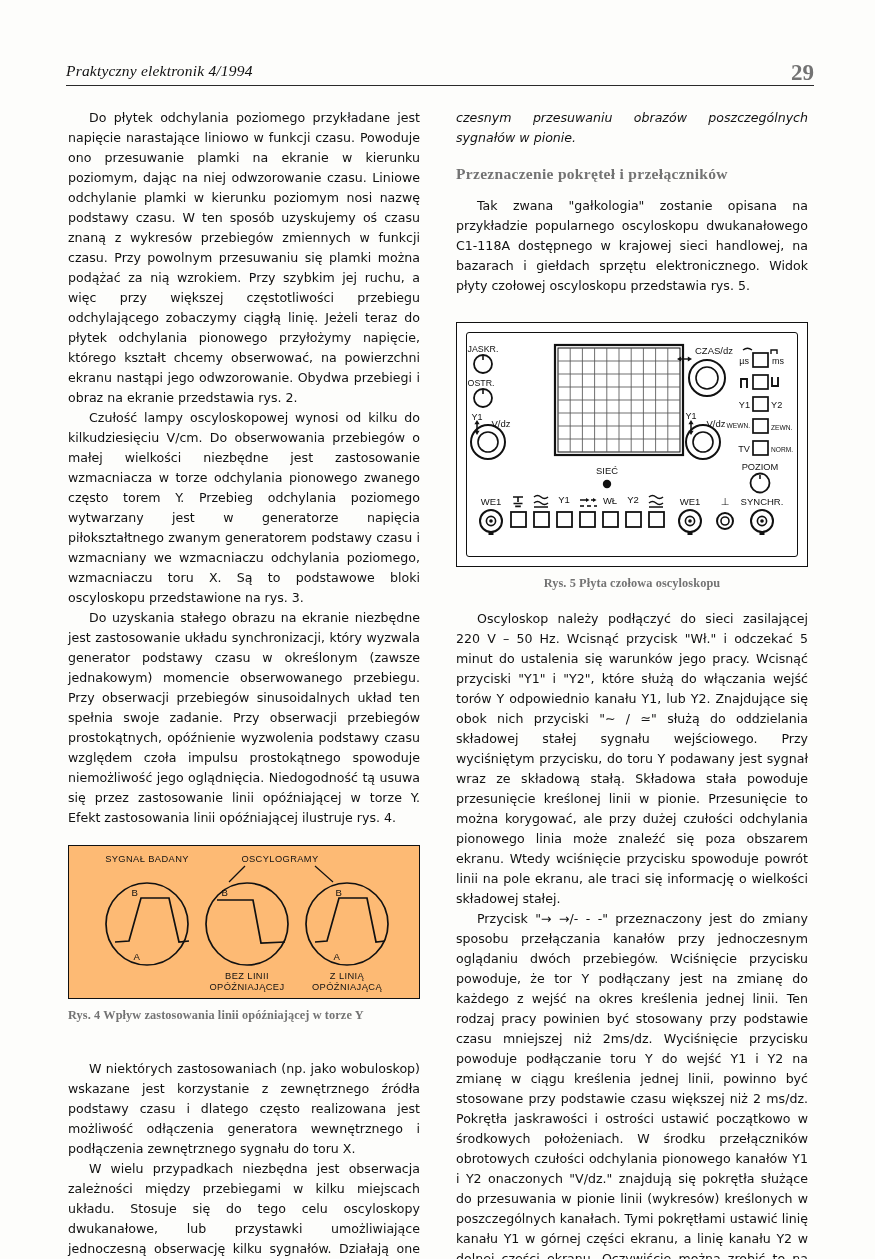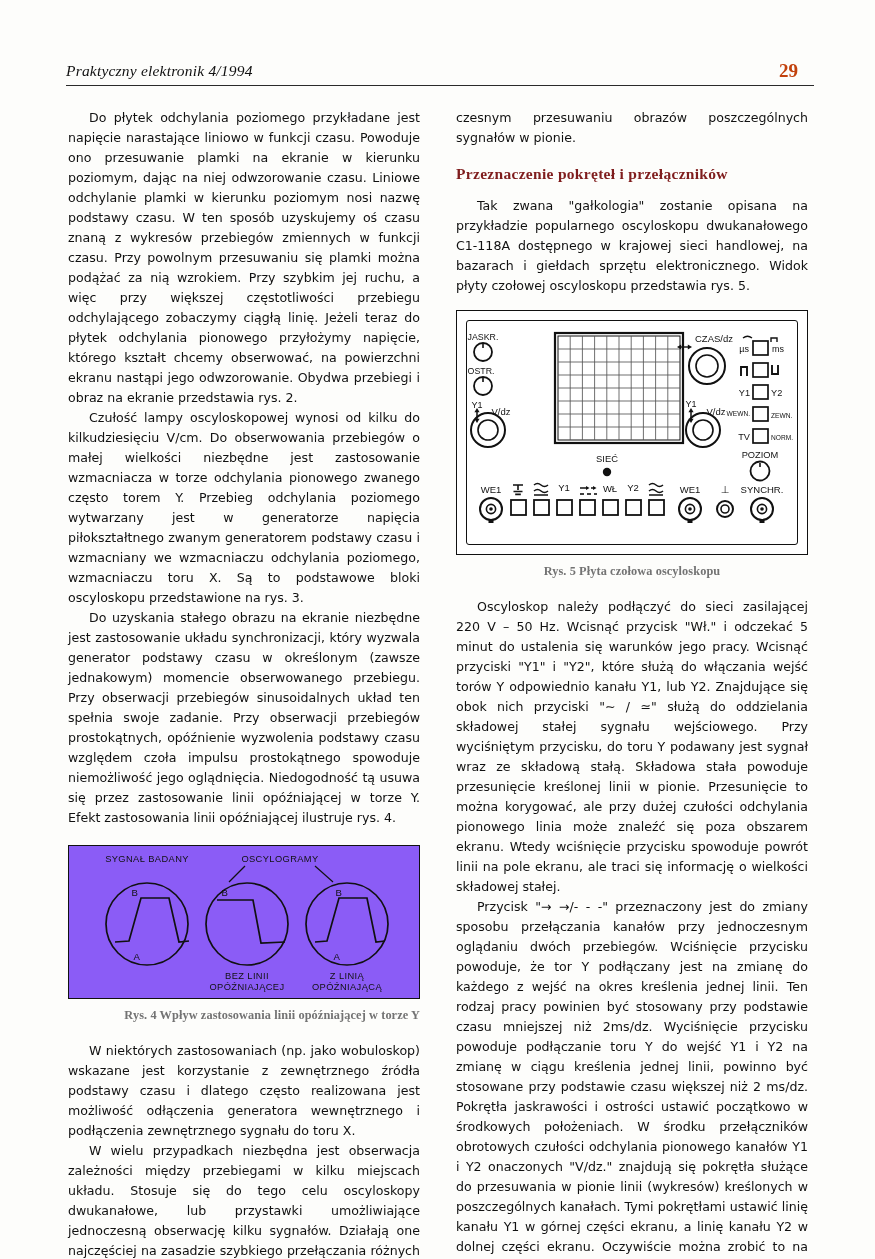--- a/index.html
+++ b/index.html
@@ -37,26 +37,26 @@
     top: 0;
     font-family: "Liberation Serif", serif;
     font-style: italic;
     font-size: 15.5px;
     letter-spacing: 0.2px;
     color: #111;
     white-space: nowrap;
   }
   .runhead-page {
     position: absolute;
-    right: 16px;
+    right: 0;
     top: -2px;
     font-family: "Liberation Serif", serif;
-    font-size: 19px;
+    font-size: 23px;
     font-weight: 700;
-    color: #c2410c;
+    color: #737373;
   }
   .runhead-rule {
     position: absolute;
     left: 0;
     top: 23px;
     width: 748px;
     height: 1px;
     background: #2a2a2a;
   }
 
@@ -72,57 +72,57 @@
   p.body {
     margin: 0 0 0 0;
     font-family: "DejaVu Sans", sans-serif;
     font-size: 12.6px;
     line-height: 20px;
     text-align: justify;
     text-indent: 21px;
     color: #111;
     hyphens: manual;
   }
-  p.body.cont { text-indent: 0; }
+  p.body.cont { text-indent: 0; font-style: italic; }
 
   h2.section {
     margin: 17px 0 13px 0;
     font-family: "Liberation Serif", serif;
     font-size: 15.5px;
     font-weight: 700;
     letter-spacing: 0.3px;
-    color: #7f1d1d;
+    color: #737373;
   }
 
   .figcaption {
     font-family: "Liberation Serif", serif;
     font-size: 12.3px;
     font-weight: 700;
     color: #737373;
     text-align: center;
     margin-top: 9px;
     letter-spacing: 0.1px;
   }
-  .figcaption.left-align { text-align: right; }
+  .figcaption.left-align { text-align: left; }
 
   
   .fig4-wrap {
     margin-top: 17px;
     width: 352px;
   }
   .fig4-box {
     border: 1.6px solid #111;
     height: 152px;
     position: relative;
-    background: #8b5cf6;
+    background: #fdba74;
   }
 
   
   .fig5-wrap {
-    margin-top: 14px;
+    margin-top: 26px;
     width: 352px;
   }
   .fig5-box {
     border: 1.6px solid #111;
     height: 243px;
     position: relative;
     background: #fff;
   }
   .fig5-inner {
     position: absolute;
@@ -190,21 +190,21 @@
             <text x="178" y="133" text-anchor="middle">BEZ LINII</text>
             <text x="178" y="144" text-anchor="middle">OPÓŹNIAJĄCEJ</text>
             <text x="278" y="133" text-anchor="middle">Z LINIĄ</text>
             <text x="278" y="144" text-anchor="middle">OPÓŹNIAJĄCĄ</text>
           </g>
         </svg>
       </div>
       <div class="figcaption left-align">Rys. 4 Wpływ zastosowania linii opóźniającej w torze Y</div>
     </div>
 
-    <p class="body" style="margin-top:18px">W niektórych zastosowaniach (np. jako wobuloskop) wskazane jest korzystanie z zewnętrznego źródła podstawy czasu i dlatego często realizowana jest możliwość odłączenia generatora wewnętrznego i podłączenia zewnętrznego sygnału do toru X.</p>
+    <p class="body" style="margin-top:36px">W niektórych zastosowaniach (np. jako wobuloskop) wskazane jest korzystanie z zewnętrznego źródła podstawy czasu i dlatego często realizowana jest możliwość odłączenia generatora wewnętrznego i podłączenia zewnętrznego sygnału do toru X.</p>
     <p class="body">W wielu przypadkach niezbędna jest obserwacja zależności między przebiegami w kilku miejscach układu. Stosuje się do tego celu oscyloskopy dwukanałowe, lub przystawki umożliwiające jednoczesną obserwację kilku sygnałów. Działają one najczęściej na zasadzie szybkiego przełączania różnych źródeł sygnału przy jedno-</p>
   </div>
 
   <div class="col col-right">
 
     <p class="body cont">czesnym przesuwaniu obrazów poszczególnych sygnałów w pionie.</p>
 
     <h2 class="section">Przeznaczenie pokręteł i przełączników</h2>
 
     <p class="body">Tak zwana "gałkologia" zostanie opisana na przykładzie popularnego oscyloskopu dwukanałowego C1-118A dostępnego w krajowej sieci handlowej, na bazarach i giełdach sprzętu elektronicznego. Widok płyty czołowej oscyloskopu przedstawia rys. 5.</p>

